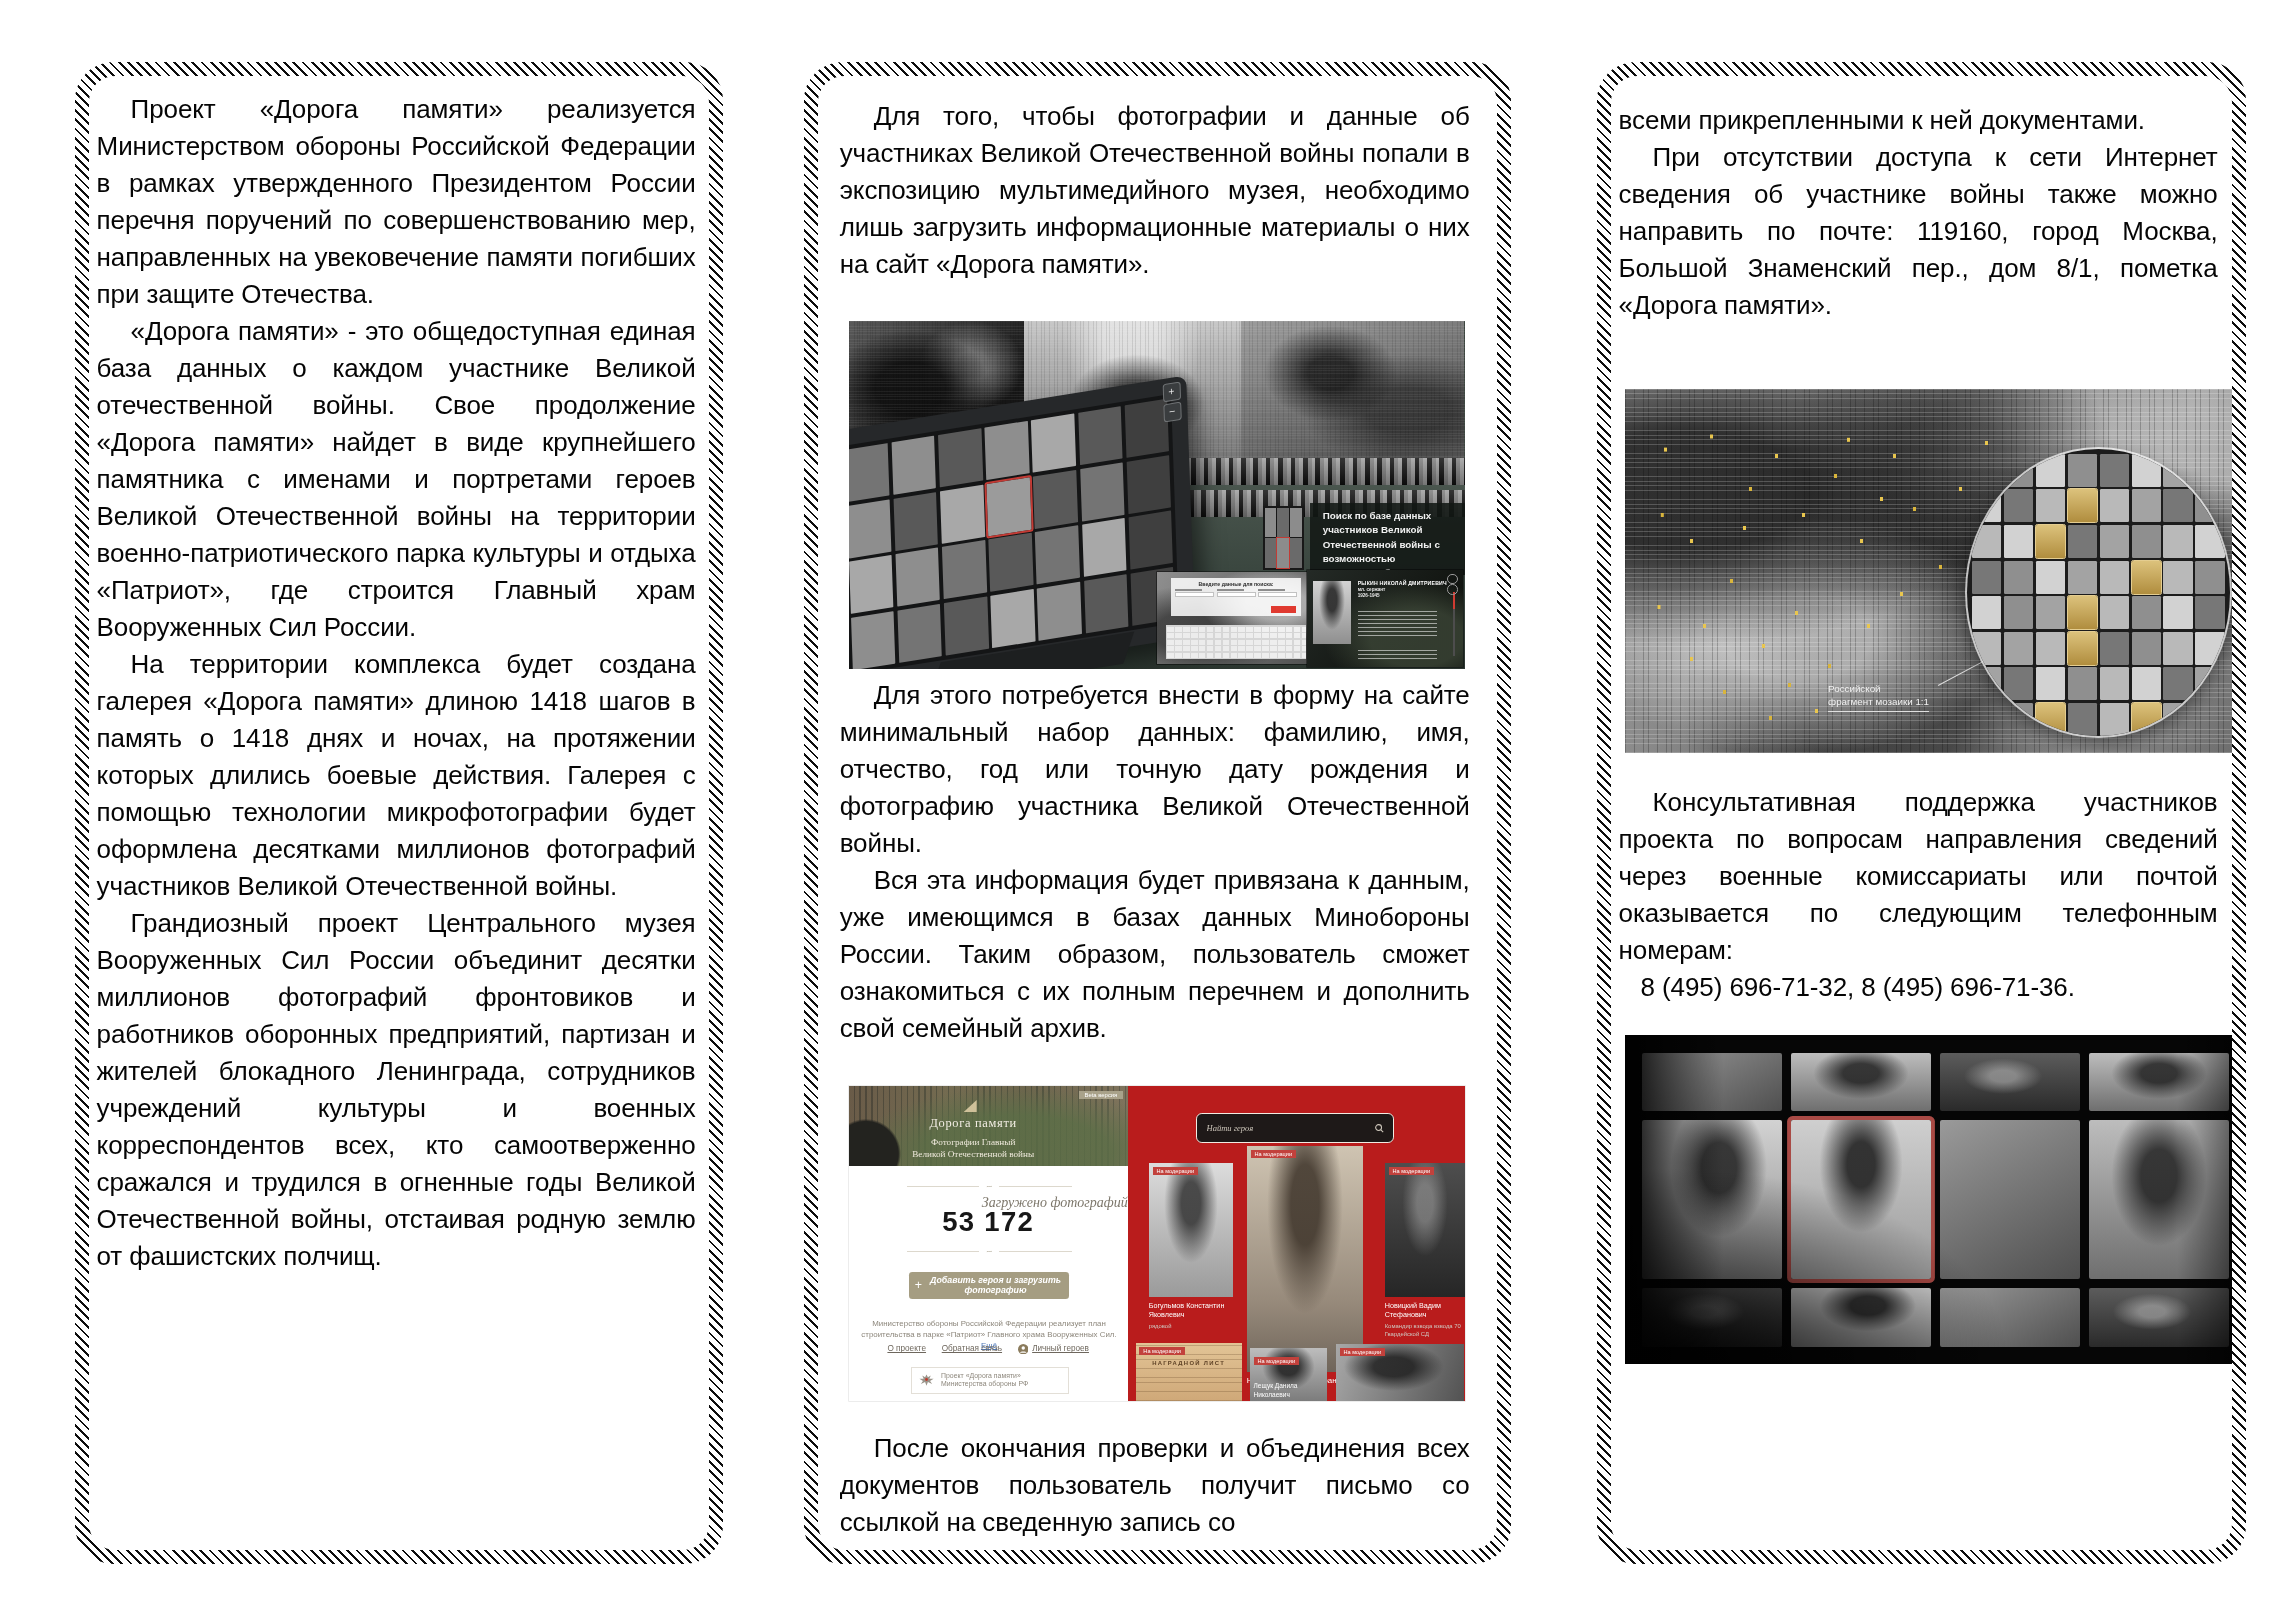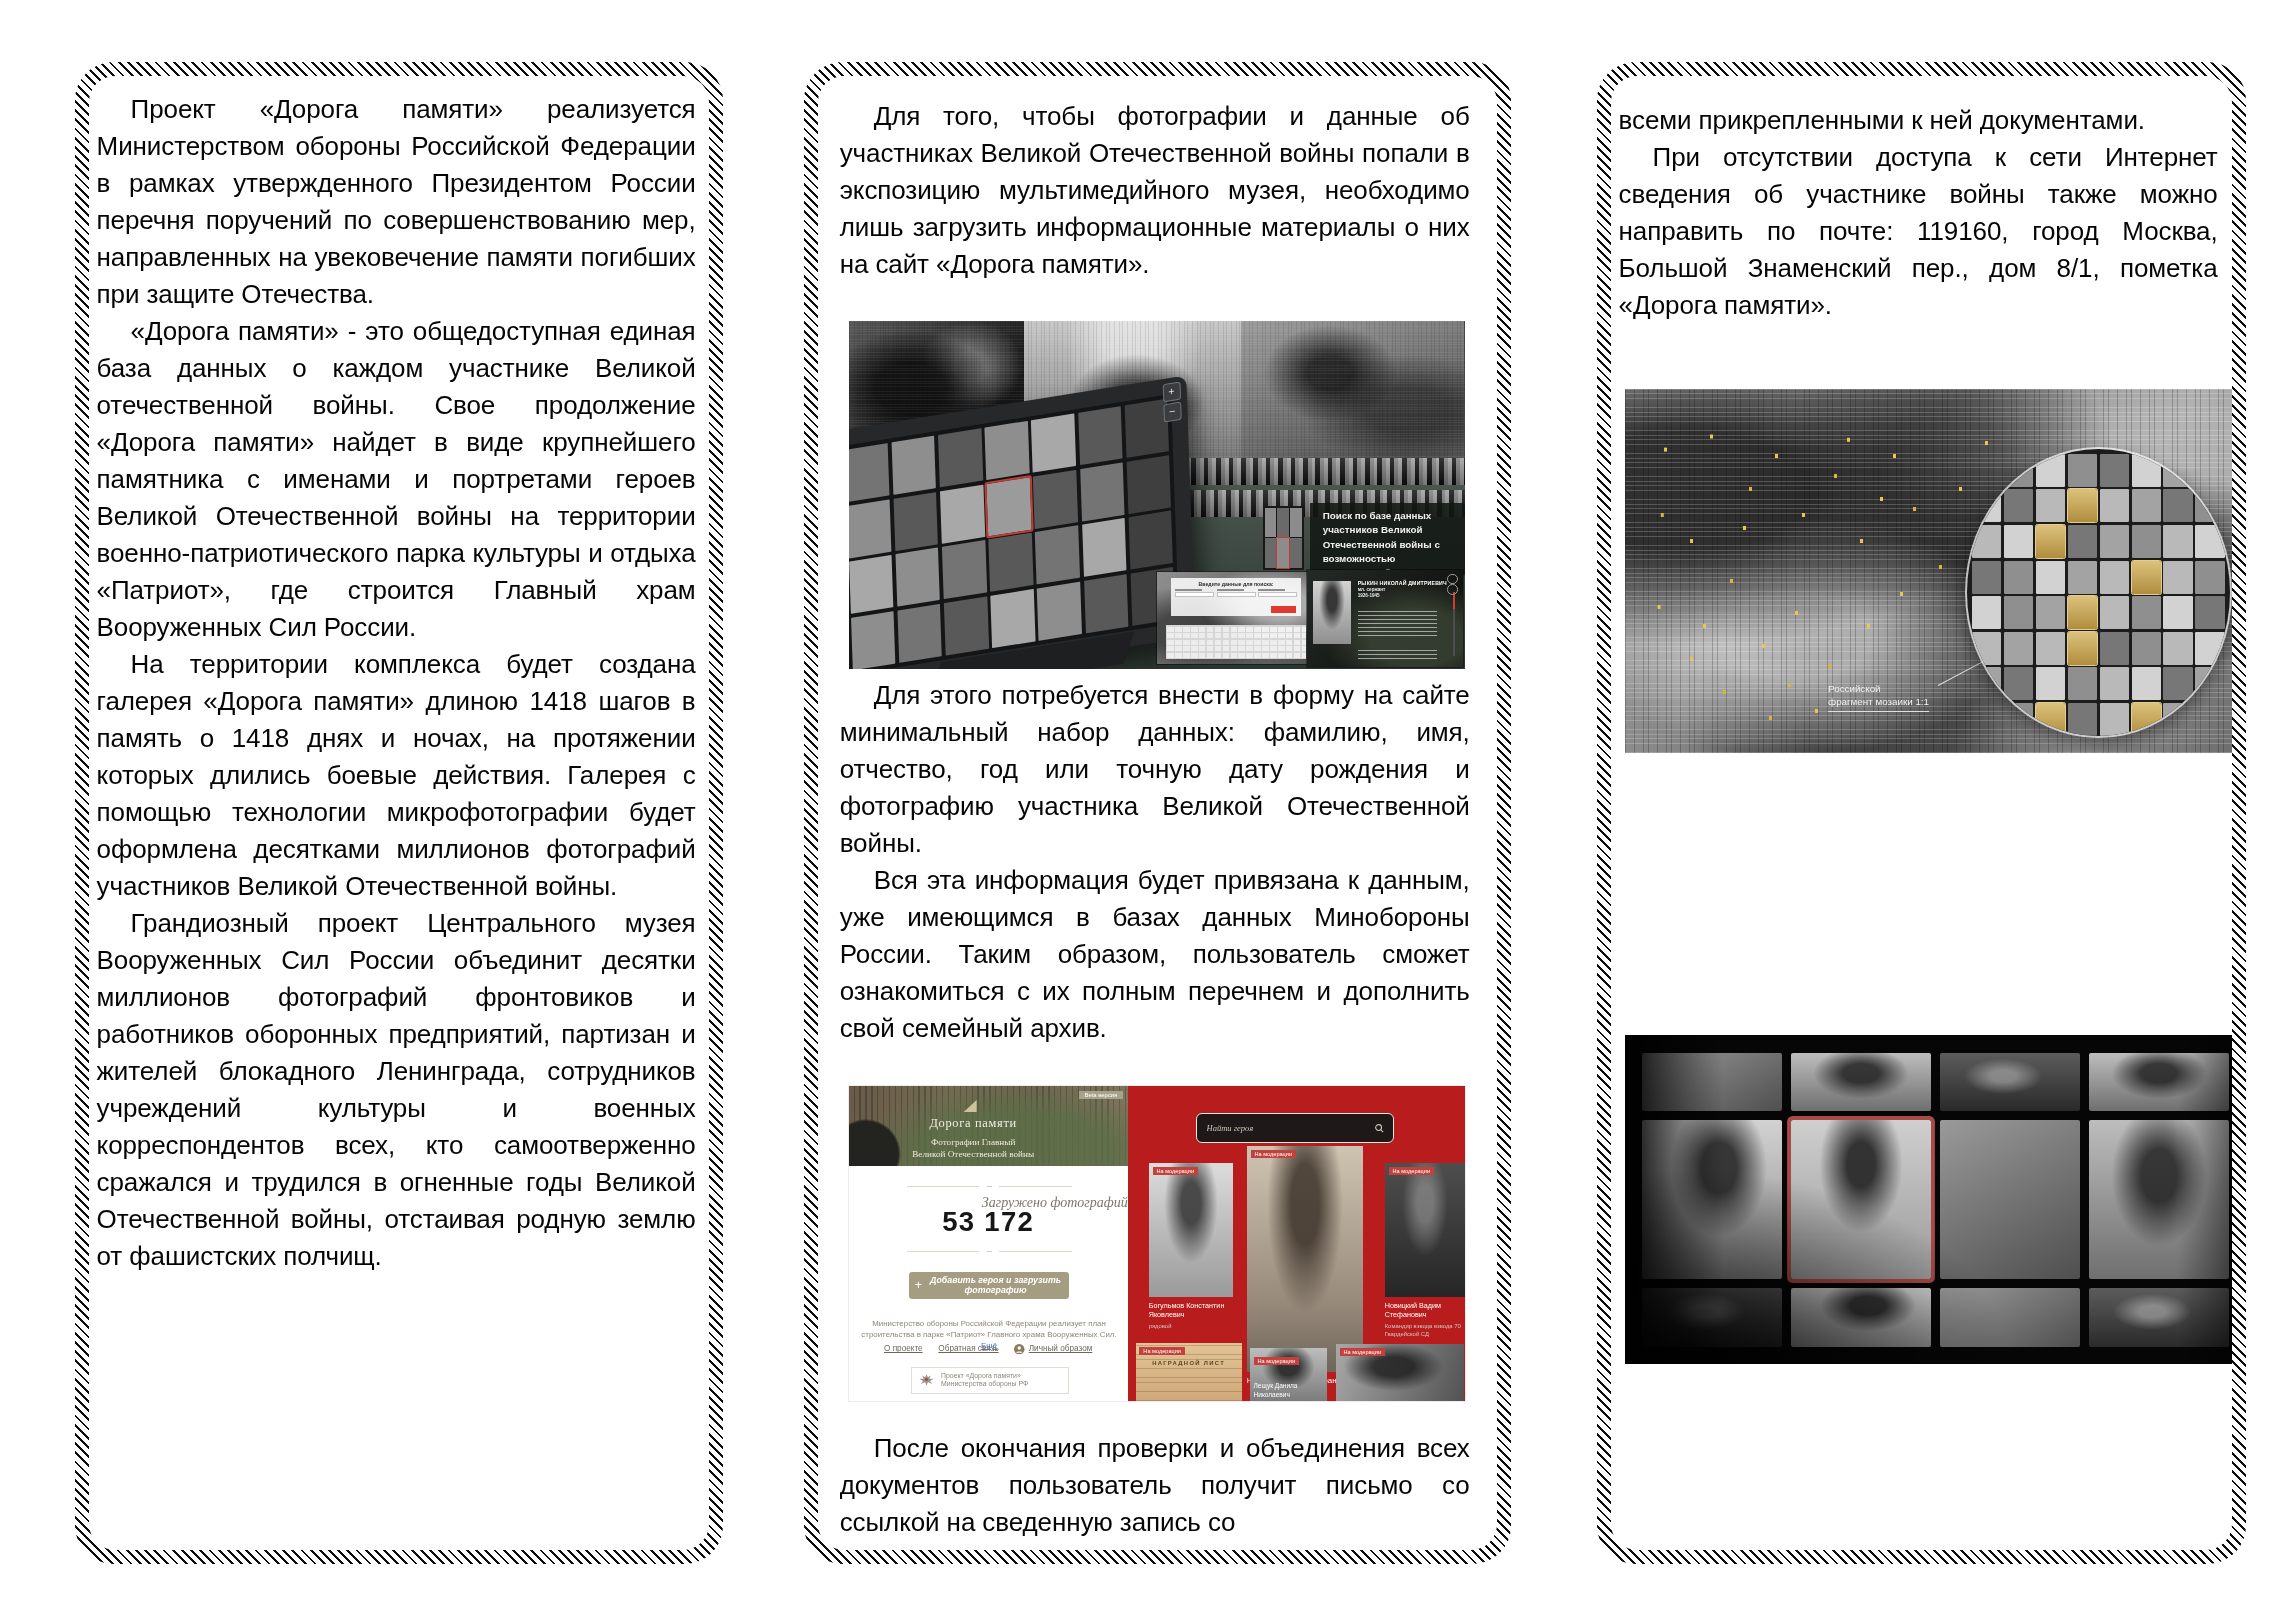--- a/index.html
+++ b/index.html
@@ -410,21 +410,21 @@
             <a class="site-link" href="#">О проекте</a>
             <a class="site-link" href="#">Обратная связь</a>
             <span class="acct">
               <span>
                 <svg width="10.5" height="10.5" viewBox="0 0 16 16">
                     <circle cx="8" cy="8" r="8" fill="#8a7b5c"></circle>
                     <circle cx="8" cy="6" r="2.6" fill="#fff"></circle>
                     <path d="M3 13.5 C3.5 10.5 12.5 10.5 13 13.5 Z" fill="#fff"></path>
                   </svg>
               </span>
-              <a class="site-link" href="#">Личный образом</a>
+              <a class="site-link" href="#">Личный героев</a>
             </span>
           </div>
           <div class="site-footer">
             <span>
               <svg width="17" height="14.4" viewBox="0 0 24 20">
                   <path d="M12 2 L14 6 L18 3.5 L16 8 L22 8 L17 11 L20 15.5 L14 12.5 L12 18 L10 12.5 L4 15.5 L7 11 L2 8 L8 8 L6 3.5 L10 6 Z" fill="#9a948a"></path>
                   <circle cx="12" cy="9" r="2" fill="#c0392b"></circle>
                 </svg>
             </span>
             <span class="footer-text">
@@ -567,20 +567,24 @@
             <i></i>
             <i></i>
             <i></i>
           </div>
         <div class="mosaic-caption">
           <div class="cap1">Российской</div>
           <div class="cap2">фрагмент мозаики 1:1</div>
         </div>
       </figure>
 
+      <div class="textblock tb-p3-mid">
+        <p class="para ind">Консультативная поддержка участников проекта по вопросам направления сведений через военные комиссариаты или почтой оказывается по следующим телефонным номерам:</p>
+        <p class="para phones">8 (495) 696-71-32, 8 (495) 696-71-36.</p>
+      </div>
 
       <figure class="imgbox photogrid">
         <div class="pg-grid">
           <i></i>
         <i></i>
             <i></i>
             <i></i>
             <i></i>
             <i></i>
             <i></i>

